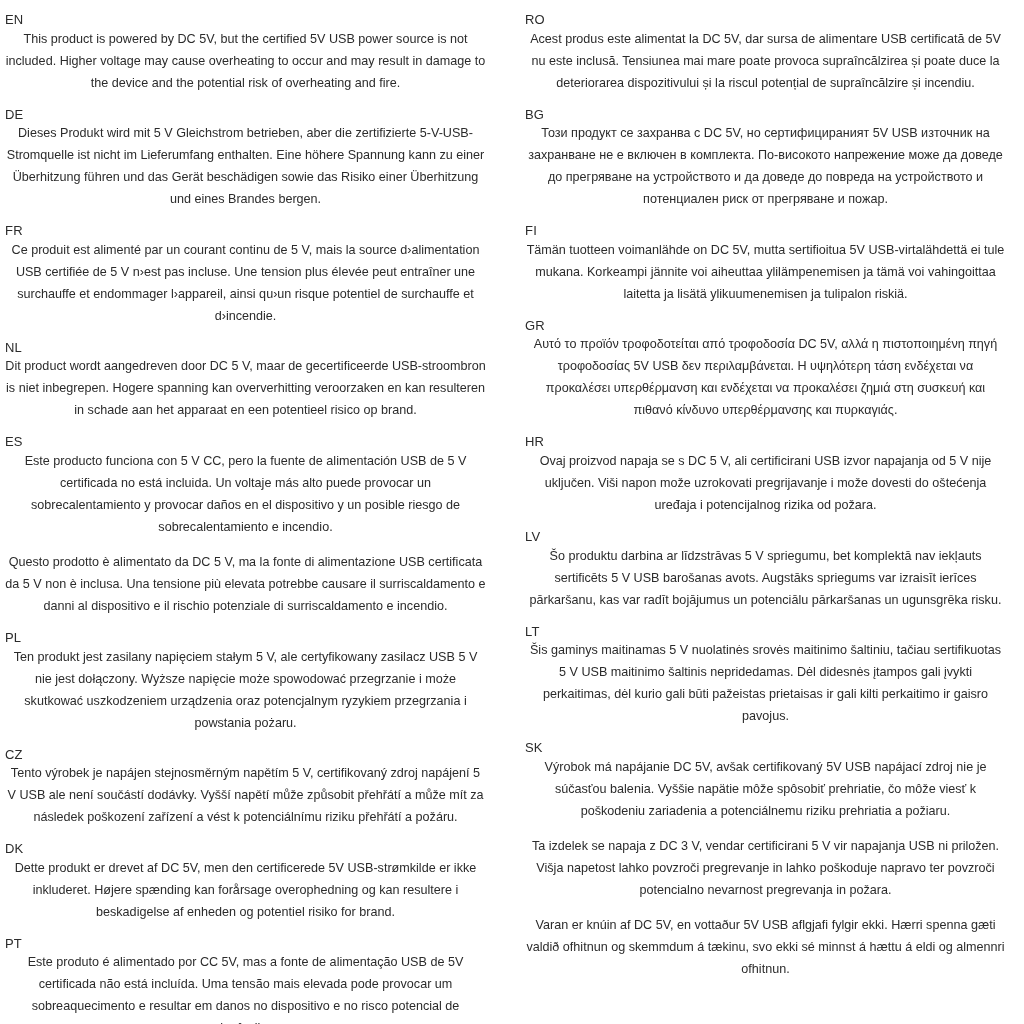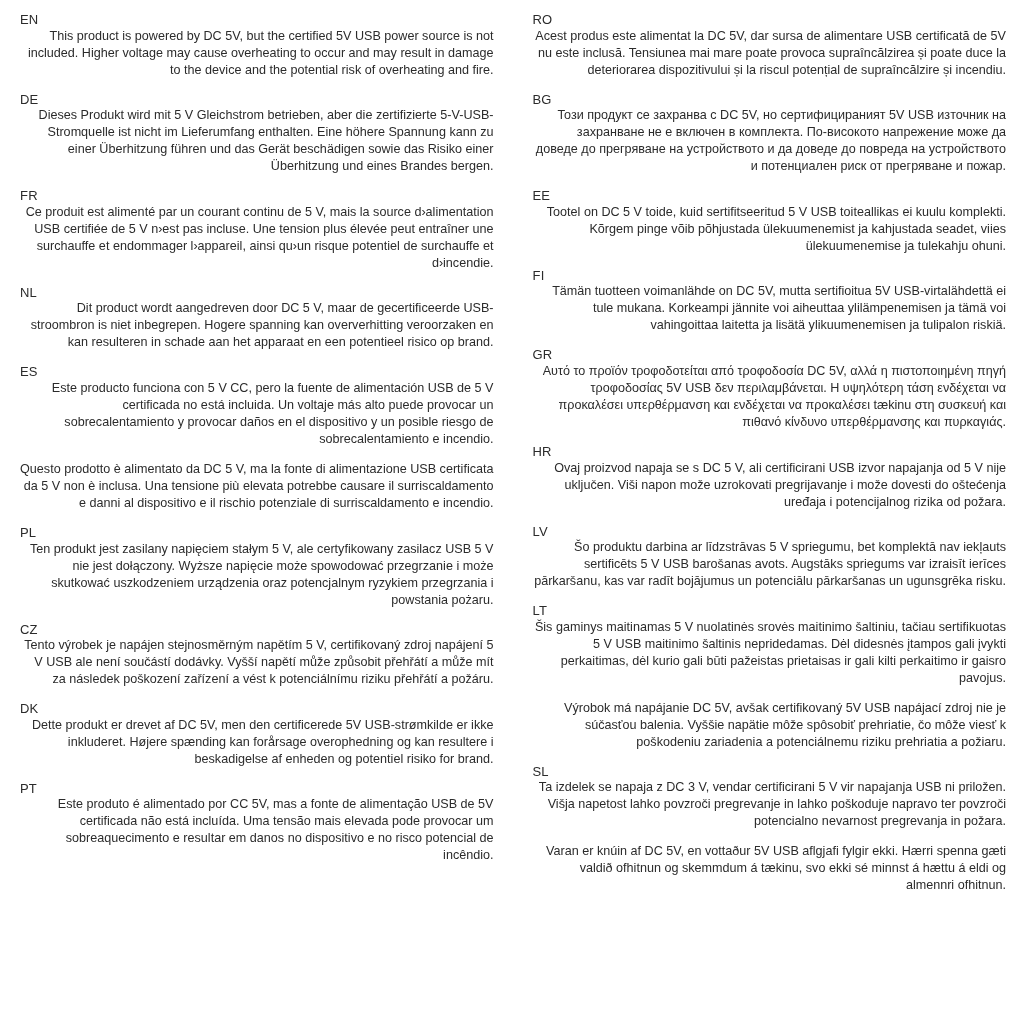--- a/index.html
+++ b/index.html
@@ -11,43 +11,43 @@
     width: 1024px;
     height: 1024px;
     overflow: hidden;
     font-family: "Liberation Sans", "DejaVu Sans", sans-serif;
     color: #2b2b2b;
   }
   .page {
     box-sizing: border-box;
     width: 1024px;
     height: 1024px;
-    padding: 12px 18px 8px 20px;
+    padding: 12px 18px 8px 5px;
     display: grid;
     grid-template-columns: 1fr 1fr;
     column-gap: 39px;
     align-content: start;
   }
   .col {
     display: block;
   }
   .section {
     margin-bottom: 13px;
   }
   .lang-code {
     font-size: 13px;
     line-height: 15.6px;
     font-weight: 400;
     letter-spacing: 0.2px;
   }
   .lang-text {
     font-size: 12.6px;
-    line-height: 17px;
+    line-height: 22px;
     font-weight: 400;
-    text-align: right;
+    text-align: center;
   }
 </style>
 </head>
 <body>
 
 <div class="page">
   <div class="col" id="col-left">
       <div class="section">
         <div class="lang-code">EN</div>
         <div class="lang-text">This product is powered by DC 5V, but the certified 5V USB power source is not included. Higher voltage may cause overheating to occur and may result in damage to the device and the potential risk of overheating and fire.</div>
@@ -91,47 +91,43 @@
   <div class="col" id="col-right">
       <div class="section">
         <div class="lang-code">RO</div>
         <div class="lang-text">Acest produs este alimentat la DC 5V, dar sursa de alimentare USB certificată de 5V nu este inclusă. Tensiunea mai mare poate provoca supraîncălzirea și poate duce la deteriorarea dispozitivului și la riscul potențial de supraîncălzire și incendiu.</div>
       </div>
       <div class="section">
         <div class="lang-code">BG</div>
         <div class="lang-text">Този продукт се захранва с DC 5V, но сертифицираният 5V USB източник на захранване не е включен в комплекта. По-високото напрежение може да доведе до прегряване на устройството и да доведе до повреда на устройството и потенциален риск от прегряване и пожар.</div>
       </div>
       <div class="section">
-        <div class="lang-code">EE</div>
-        <div class="lang-text">Tootel on DC 5 V toide, kuid sertifitseeritud 5 V USB toiteallikas ei kuulu komplekti. Kõrgem pinge võib põhjustada ülekuumenemist ja kahjustada seadet, viies ülekuumenemise ja tulekahju ohuni.</div>
-      </div>
-      <div class="section">
         <div class="lang-code">FI</div>
         <div class="lang-text">Tämän tuotteen voimanlähde on DC 5V, mutta sertifioitua 5V USB-virtalähdettä ei tule mukana. Korkeampi jännite voi aiheuttaa ylilämpenemisen ja tämä voi vahingoittaa laitetta ja lisätä ylikuumenemisen ja tulipalon riskiä.</div>
       </div>
       <div class="section">
         <div class="lang-code">GR</div>
-        <div class="lang-text">Αυτό το προϊόν τροφοδοτείται από τροφοδοσία DC 5V, αλλά η πιστοποιημένη πηγή τροφοδοσίας 5V USB δεν περιλαμβάνεται. Η υψηλότερη τάση ενδέχεται να προκαλέσει υπερθέρμανση και ενδέχεται να προκαλέσει tækinu στη συσκευή και πιθανό κίνδυνο υπερθέρμανσης και πυρκαγιάς.</div>
+        <div class="lang-text">Αυτό το προϊόν τροφοδοτείται από τροφοδοσία DC 5V, αλλά η πιστοποιημένη πηγή τροφοδοσίας 5V USB δεν περιλαμβάνεται. Η υψηλότερη τάση ενδέχεται να προκαλέσει υπερθέρμανση και ενδέχεται να προκαλέσει ζημιά στη συσκευή και πιθανό κίνδυνο υπερθέρμανσης και πυρκαγιάς.</div>
       </div>
       <div class="section">
         <div class="lang-code">HR</div>
         <div class="lang-text">Ovaj proizvod napaja se s DC 5 V, ali certificirani USB izvor napajanja od 5 V nije uključen. Viši napon može uzrokovati pregrijavanje i može dovesti do oštećenja uređaja i potencijalnog rizika od požara.</div>
       </div>
       <div class="section">
         <div class="lang-code">LV</div>
         <div class="lang-text">Šo produktu darbina ar līdzstrāvas 5 V spriegumu, bet komplektā nav iekļauts sertificēts 5 V USB barošanas avots. Augstāks spriegums var izraisīt ierīces pārkaršanu, kas var radīt bojājumus un potenciālu pārkaršanas un ugunsgrēka risku.</div>
       </div>
       <div class="section">
         <div class="lang-code">LT</div>
         <div class="lang-text">Šis gaminys maitinamas 5 V nuolatinės srovės maitinimo šaltiniu, tačiau sertifikuotas 5 V USB maitinimo šaltinis nepridedamas. Dėl didesnės įtampos gali įvykti perkaitimas, dėl kurio gali būti pažeistas prietaisas ir gali kilti perkaitimo ir gaisro pavojus.</div>
       </div>
       <div class="section">
+        <div class="lang-code">SK</div>
         <div class="lang-text">Výrobok má napájanie DC 5V, avšak certifikovaný 5V USB napájací zdroj nie je súčasťou balenia. Vyššie napätie môže spôsobiť prehriatie, čo môže viesť k poškodeniu zariadenia a potenciálnemu riziku prehriatia a požiaru.</div>
       </div>
       <div class="section">
-        <div class="lang-code">SL</div>
         <div class="lang-text">Ta izdelek se napaja z DC 3 V, vendar certificirani 5 V vir napajanja USB ni priložen. Višja napetost lahko povzroči pregrevanje in lahko poškoduje napravo ter povzroči potencialno nevarnost pregrevanja in požara.</div>
       </div>
       <div class="section">
         <div class="lang-text">Varan er knúin af DC 5V, en vottaður 5V USB aflgjafi fylgir ekki. Hærri spenna gæti valdið ofhitnun og skemmdum á tækinu, svo ekki sé minnst á hættu á eldi og almennri ofhitnun.</div>
       </div>
     </div>
 </div>
 
 </body></html>

